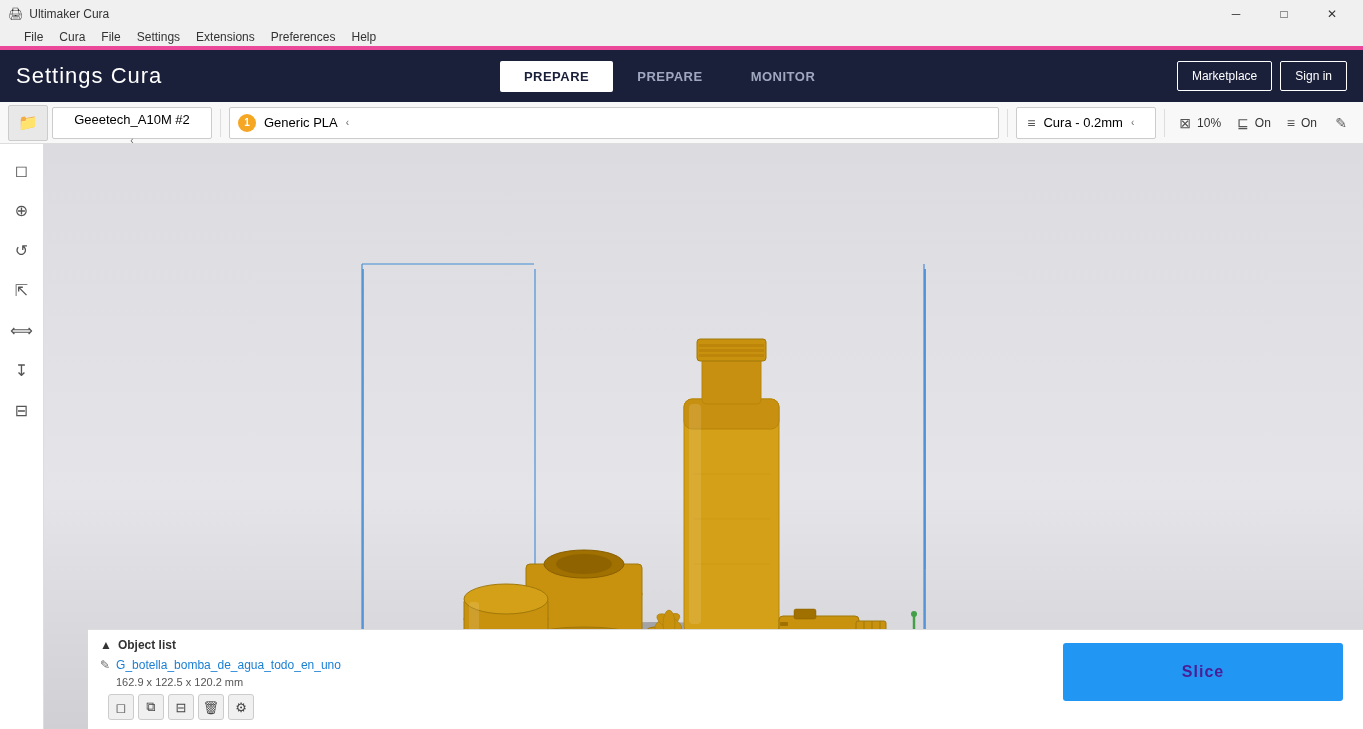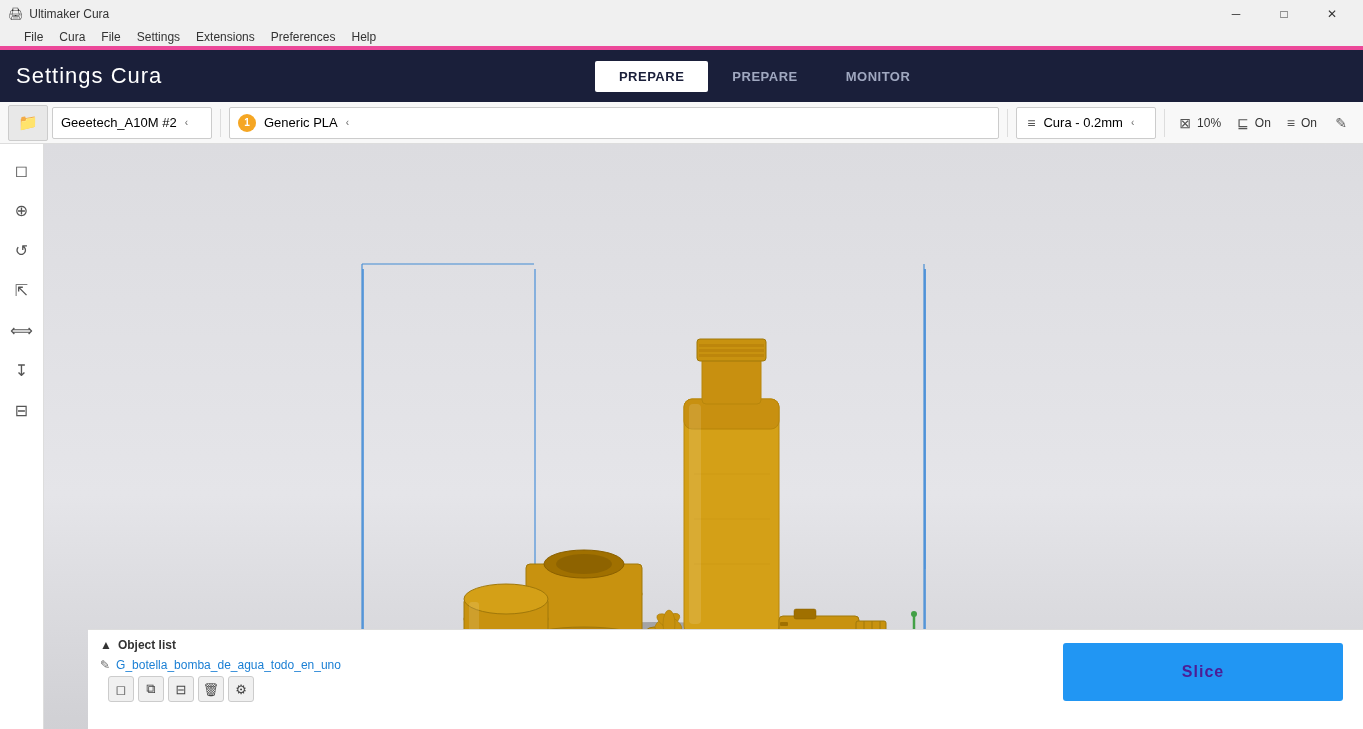--- a/index.html
+++ b/index.html
@@ -125,20 +125,21 @@
       display: flex; align-items: center;
       background: white;
       border: 1px solid #ccc;
       border-radius: 2px;
       padding: 4px 8px;
       font-size: 13px;
       cursor: pointer;
       gap: 8px;
       height: 32px;
       min-width: 160px;
+      flex-direction: column;
     }
     .chevron { font-size: 10px; color: #666; }
     .separator { width: 1px; height: 28px; background: #ddd; margin: 0 4px; }
 
     .material-selector {
       display: flex; align-items: center;
       background: white;
       border: 1px solid #ccc;
       border-radius: 2px;
       padding: 4px 8px;
@@ -329,20 +330,24 @@
 
 <div class="app-header">
   <div class="app-logo">
     <span>Settings</span>
     <strong>Cura</strong>
   </div>
   <div class="header-nav">
     <button class="nav-btn active">PREPARE</button>
     <button class="nav-btn">PREPARE</button>
     <button class="nav-btn">MONITOR</button>
+  </div>
+  <div class="header-right">
+    <button class="marketplace-btn">Marketplace</button>
+    <button class="signin-btn">Sign in</button>
   </div>
 </div>
 
 <div class="sub-header">
   <button class="folder-btn">📁</button>
   <div class="printer-selector">
     <span>Geeetech_A10M #2</span>
     <span class="chevron">‹</span>
   </div>
   <div class="separator"></div>
@@ -499,20 +504,21 @@
 
     <div class="bottom-panel">
       <div class="object-list-header">
         <span>▲</span>
         <span>Object list</span>
       </div>
       <div class="object-item">
         <span class="object-item-icon">✎</span>
         <span>G_botella_bomba_de_agua_todo_en_uno</span>
       </div>
+      <div class="object-dimensions">162.9 x 122.5 x 120.2 mm</div>
       <div class="object-actions">
         <button class="obj-action-btn" title="Select">◻</button>
         <button class="obj-action-btn" title="Copy">⧉</button>
         <button class="obj-action-btn" title="Flip">⊟</button>
         <button class="obj-action-btn" title="Delete">🗑</button>
         <button class="obj-action-btn" title="Object Settings">⚙</button>
       </div>
     </div>
 
     <div class="slice-panel">

